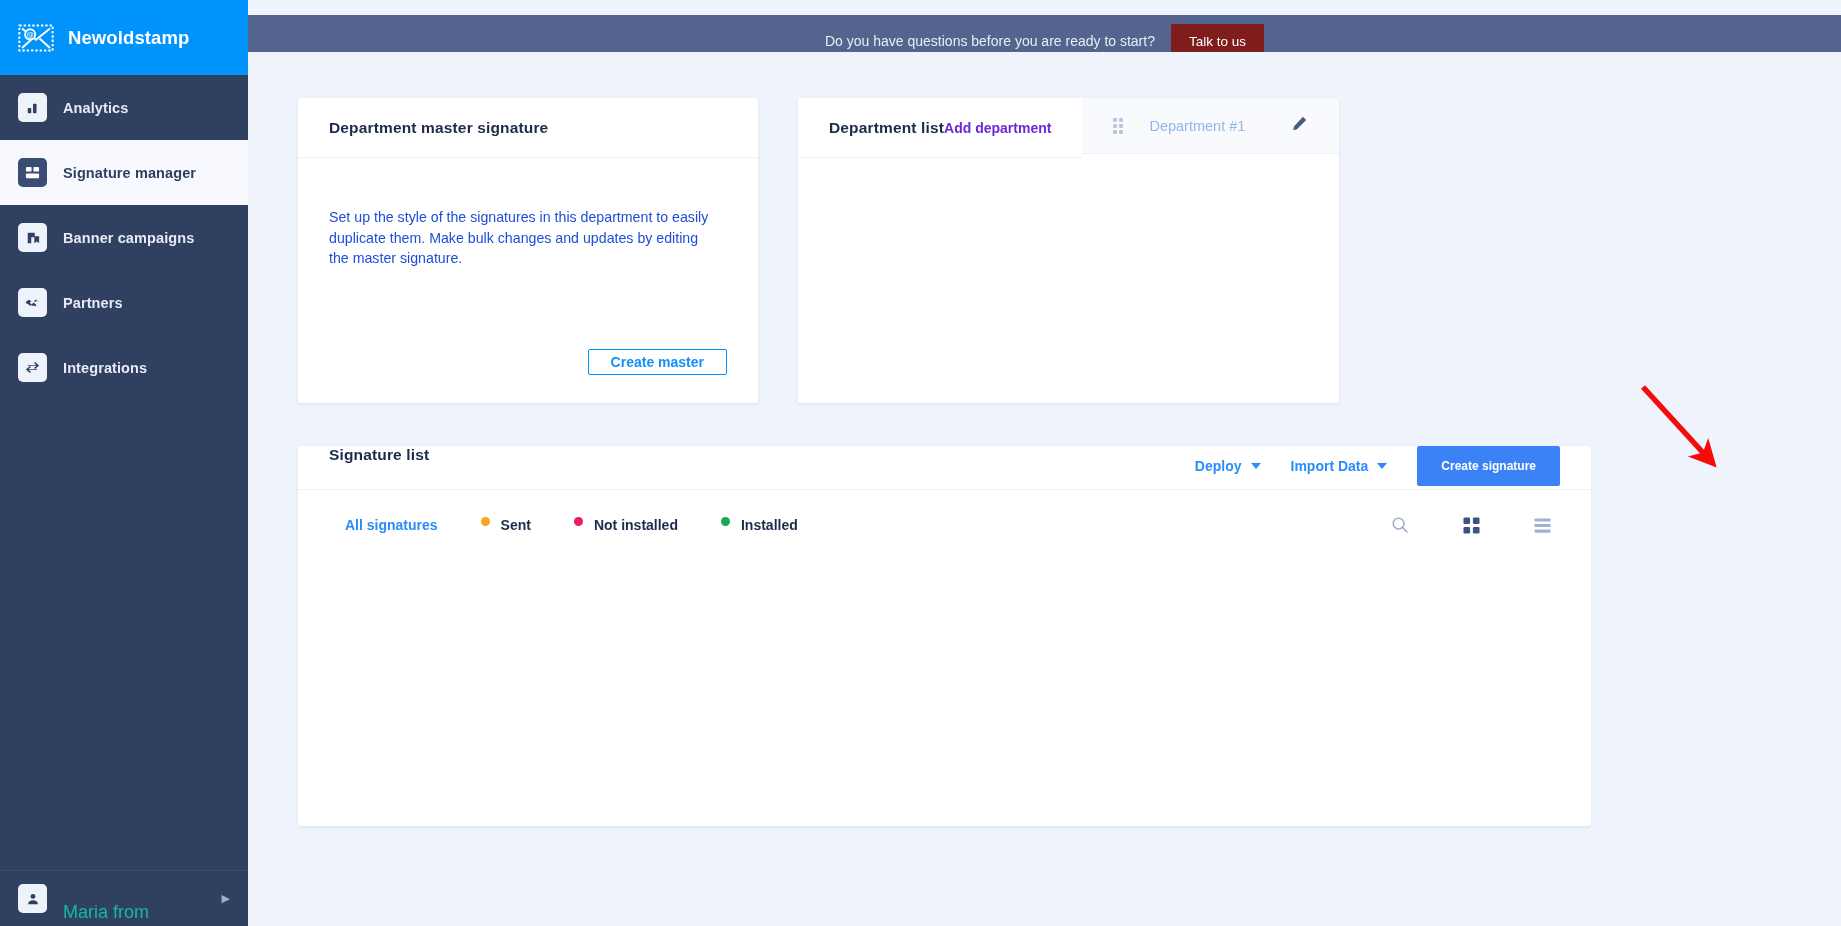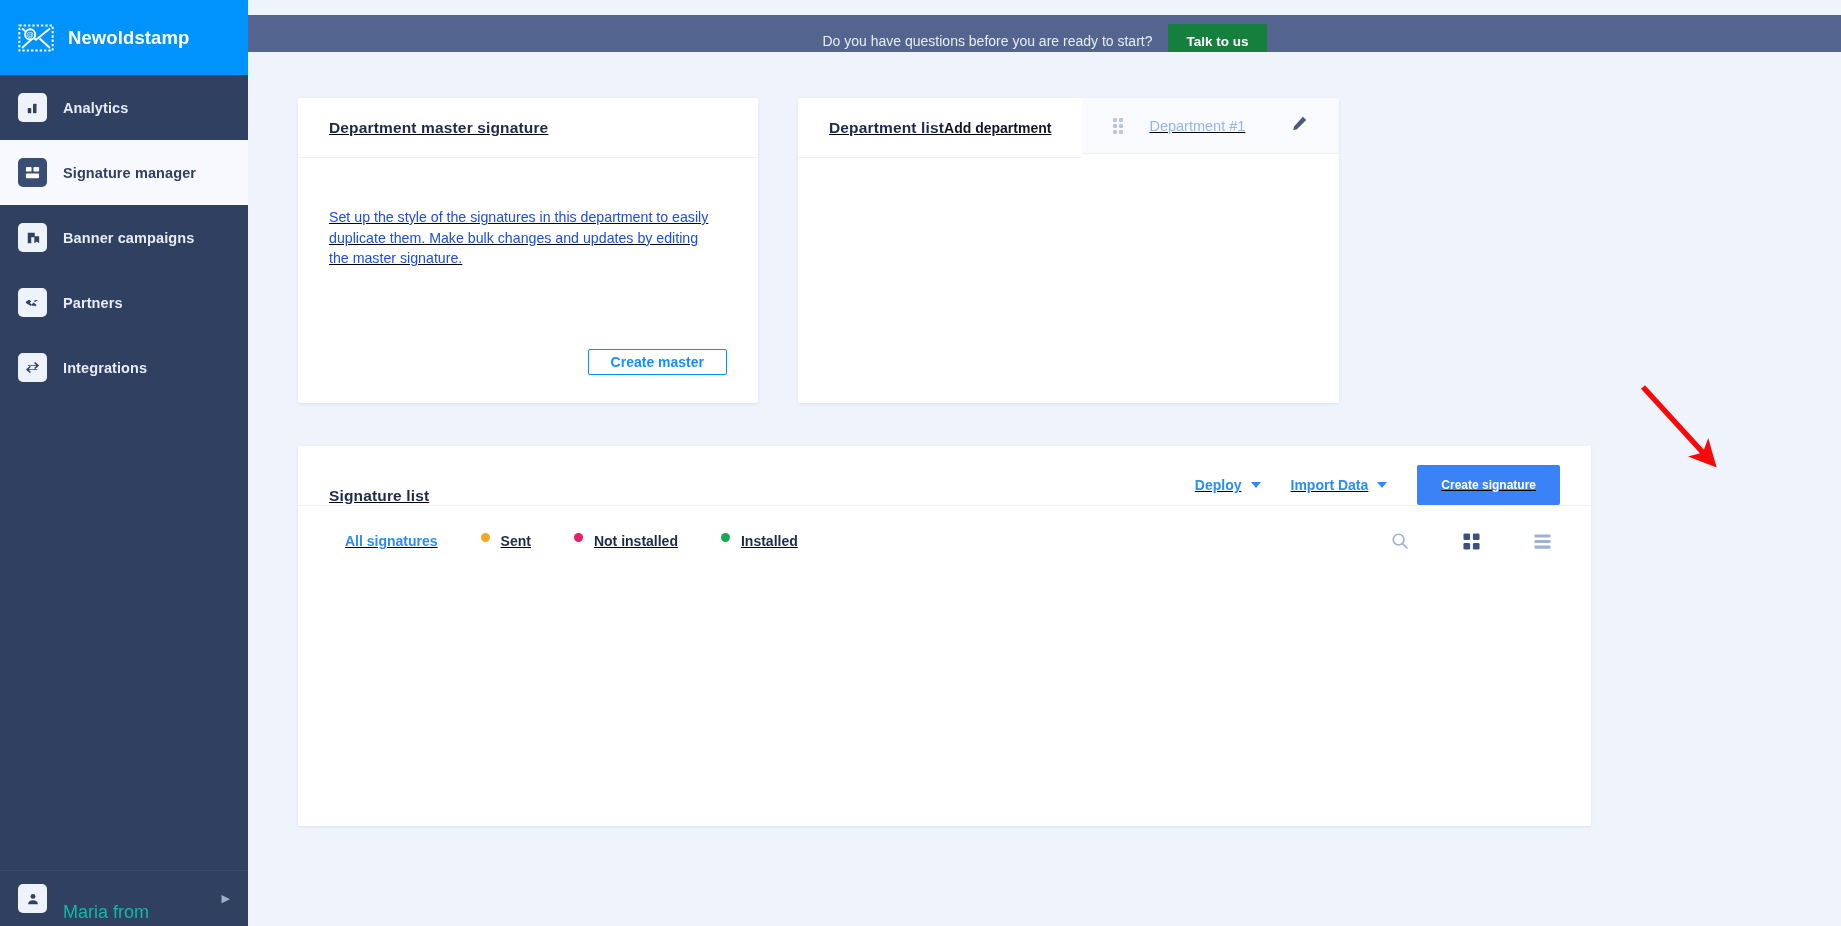--- a/index.html
+++ b/index.html
@@ -68,53 +68,52 @@
   
   .topbar {
     position: absolute; left: 248px; top: 15px;
     width: 1593px; height: 52px;
     background: #53658f;
     display: flex; align-items: center; justify-content: center;
     gap: 16px;
   }
   .topbar-text { color: #e7ecf5; font-size: 14px; }
   .talk-btn {
-    background: #15803d; color: #fff; border: none;
-    font-family: inherit; font-size: 13.5px; font-weight: bold;
+    background: #7f1d1d; color: #fff; border: none;
+    font-family: inherit; font-size: 13.5px; font-weight: normal;
     padding: 10px 18px; cursor: pointer; border-radius: 1px;
   }
 
   
   .main {
     position: absolute; left: 248px; top: 52px;
     width: 1593px; height: 874px;
     background: #eff3fc;
     padding: 46px 50px 0 50px;
-    text-decoration: underline;
   }
   .row-top { display: flex; gap: 40px; }
   .card {
     background: #ffffff;
     box-shadow: 0 1px 3px rgba(47,64,97,.10);
     border-radius: 2px;
   }
   .card-master { width: 460px; height: 305px; display: flex; flex-direction: column; }
   .card-deptlist { width: 541px; height: 305px; display: flex; flex-direction: row; }
 
   .card-head {
     height: 60px; flex: none;
     display: flex; align-items: center; justify-content: space-between;
     padding: 0 31px; border-bottom: 1px solid #eef1f8;
   }
   .card-title {
     font-size: 15.5px; font-weight: bold; color: #1d2b4b;
     letter-spacing: .15px;
   }
   .link-blue {
-    color: #0f172a; font-size: 14px; font-weight: bold;
+    color: #6d28d9; font-size: 14px; font-weight: bold;
     cursor: pointer; text-decoration: none; text-align: right;
   }
   .master-body {
     flex: 1 1 auto; padding: 49px 31px 0 31px;
     position: relative;
   }
   .master-desc {
     color: #1d4ed8; font-size: 14.2px; line-height: 20.5px;
     max-width: 390px;
   }
@@ -143,22 +142,22 @@
   .drag-handle i { background: #b9c6dc; border-radius: 1px; display: block; }
   .dept-name { color: #93b6e6; font-size: 14.5px; flex: 1 1 auto; }
   .pencil-icon { cursor: pointer; display: block; }
 
   
   .card-siglist {
     margin-top: 43px; width: 1293px; height: 380px;
     display: flex; flex-direction: column;
   }
   .sig-head {
-    height: 60px; flex: none;
-    display: flex; align-items: flex-end; justify-content: space-between;
+    height: 44px; flex: none;
+    display: flex; align-items: flex-start; justify-content: space-between;
     padding: 0 31px; border-bottom: 1px solid #eef1f8;
   }
   .sig-actions { display: flex; align-items: center; gap: 30px; }
   .dropdown-link {
     color: #2b8cf8; font-size: 14px; font-weight: bold;
     cursor: pointer; display: flex; align-items: center; gap: 9px;
   }
   .caret-down {
     width: 0; height: 0;
     border-left: 5.5px solid transparent;

